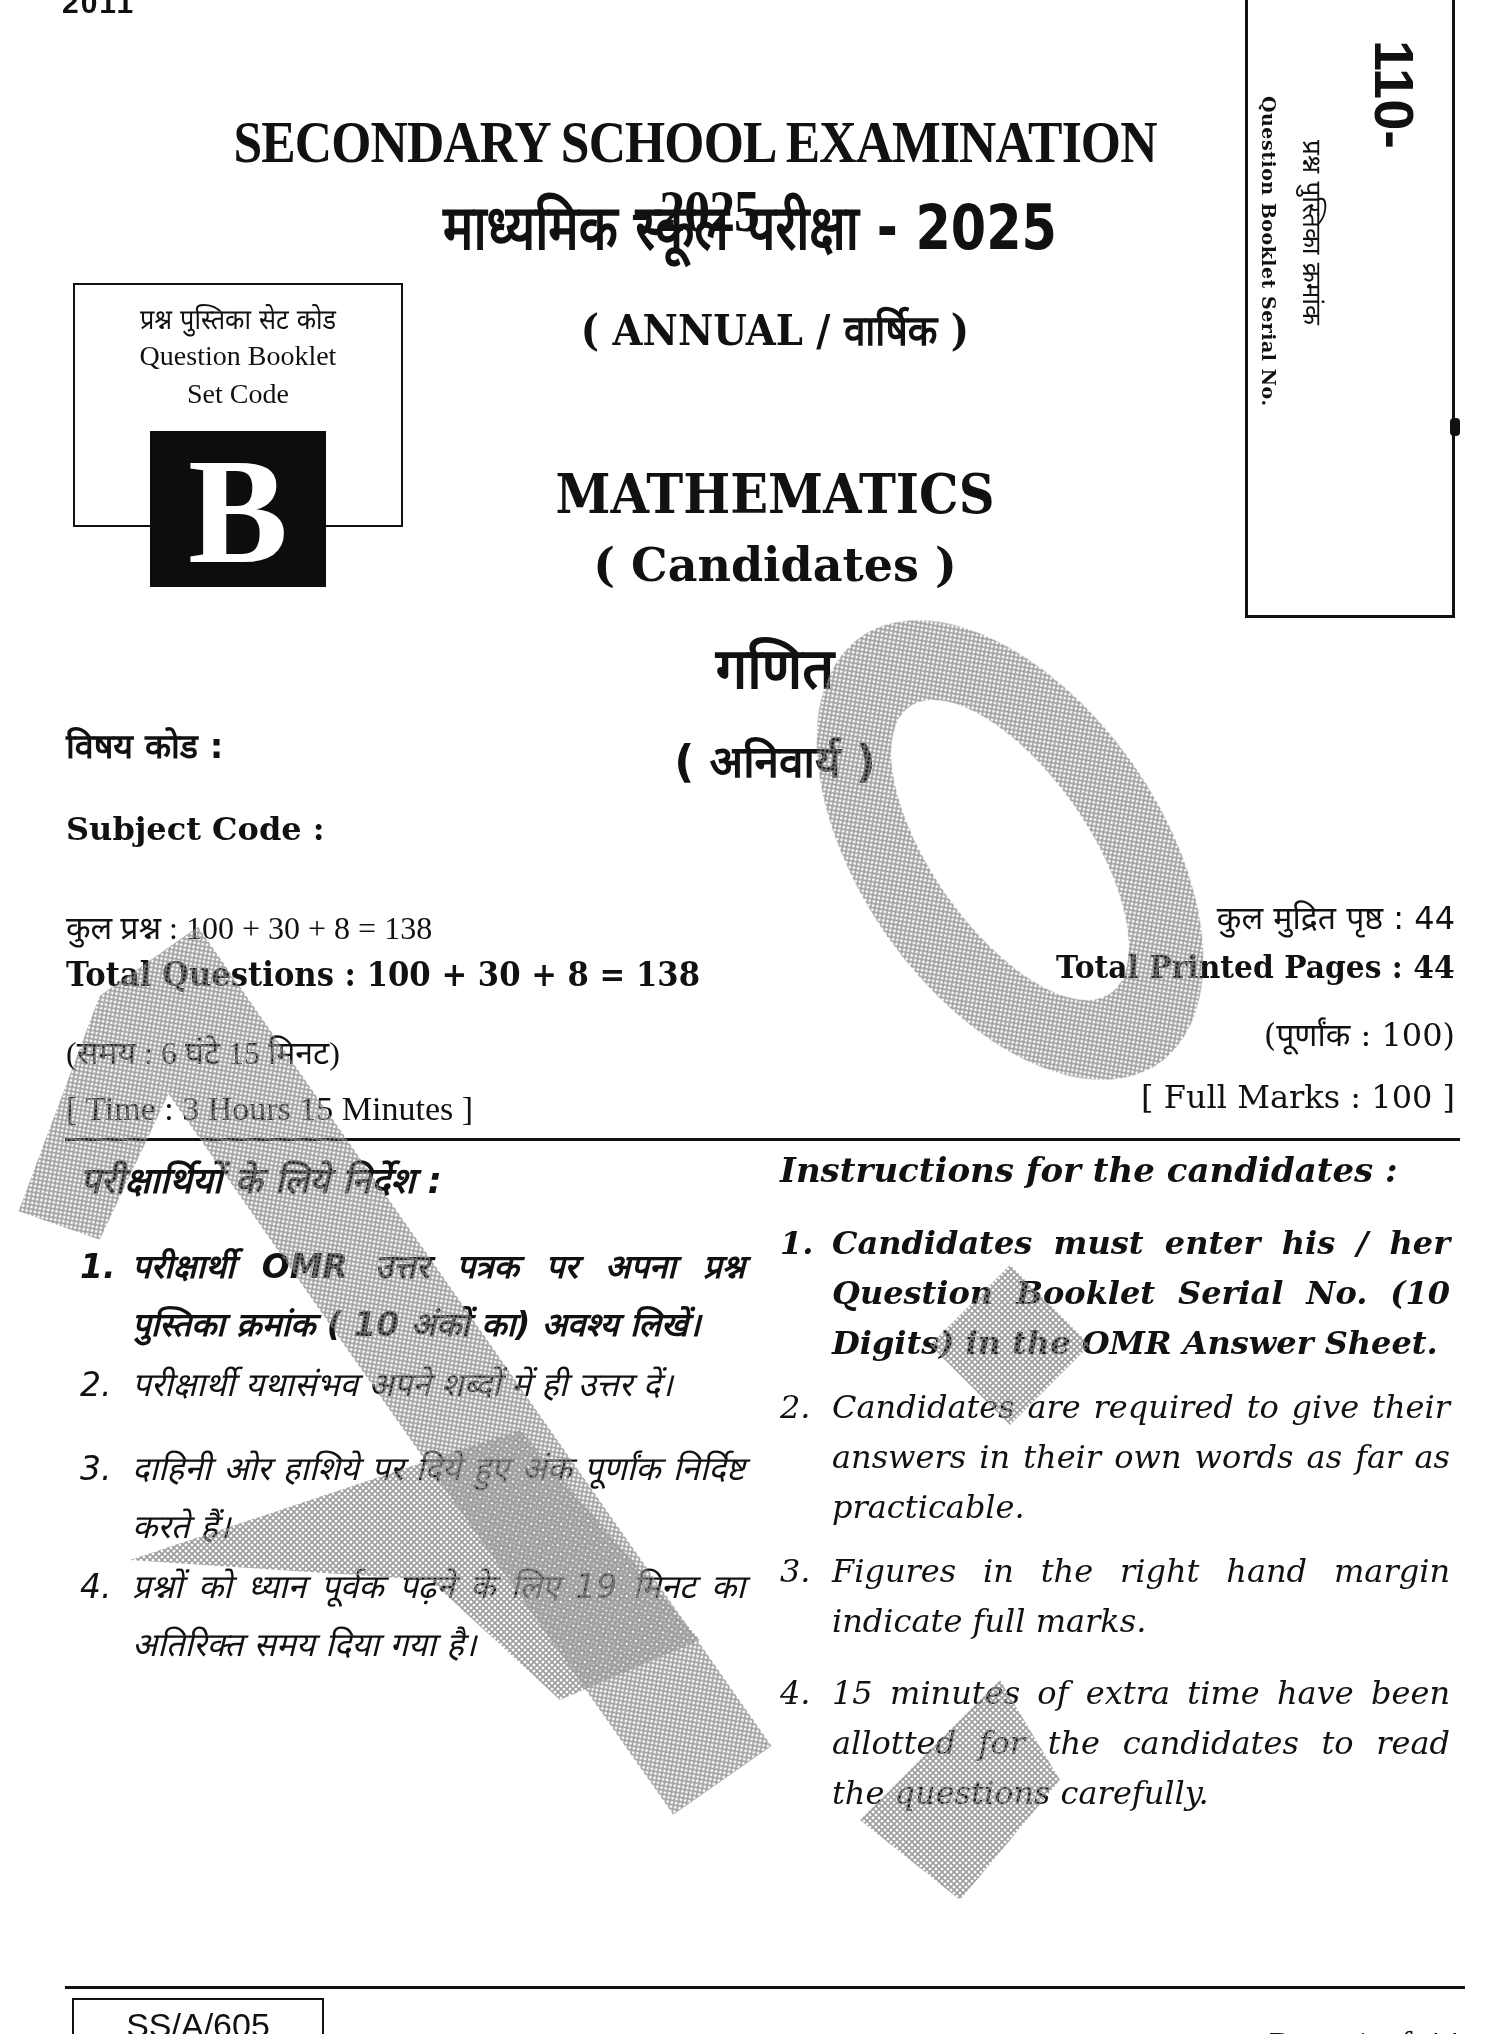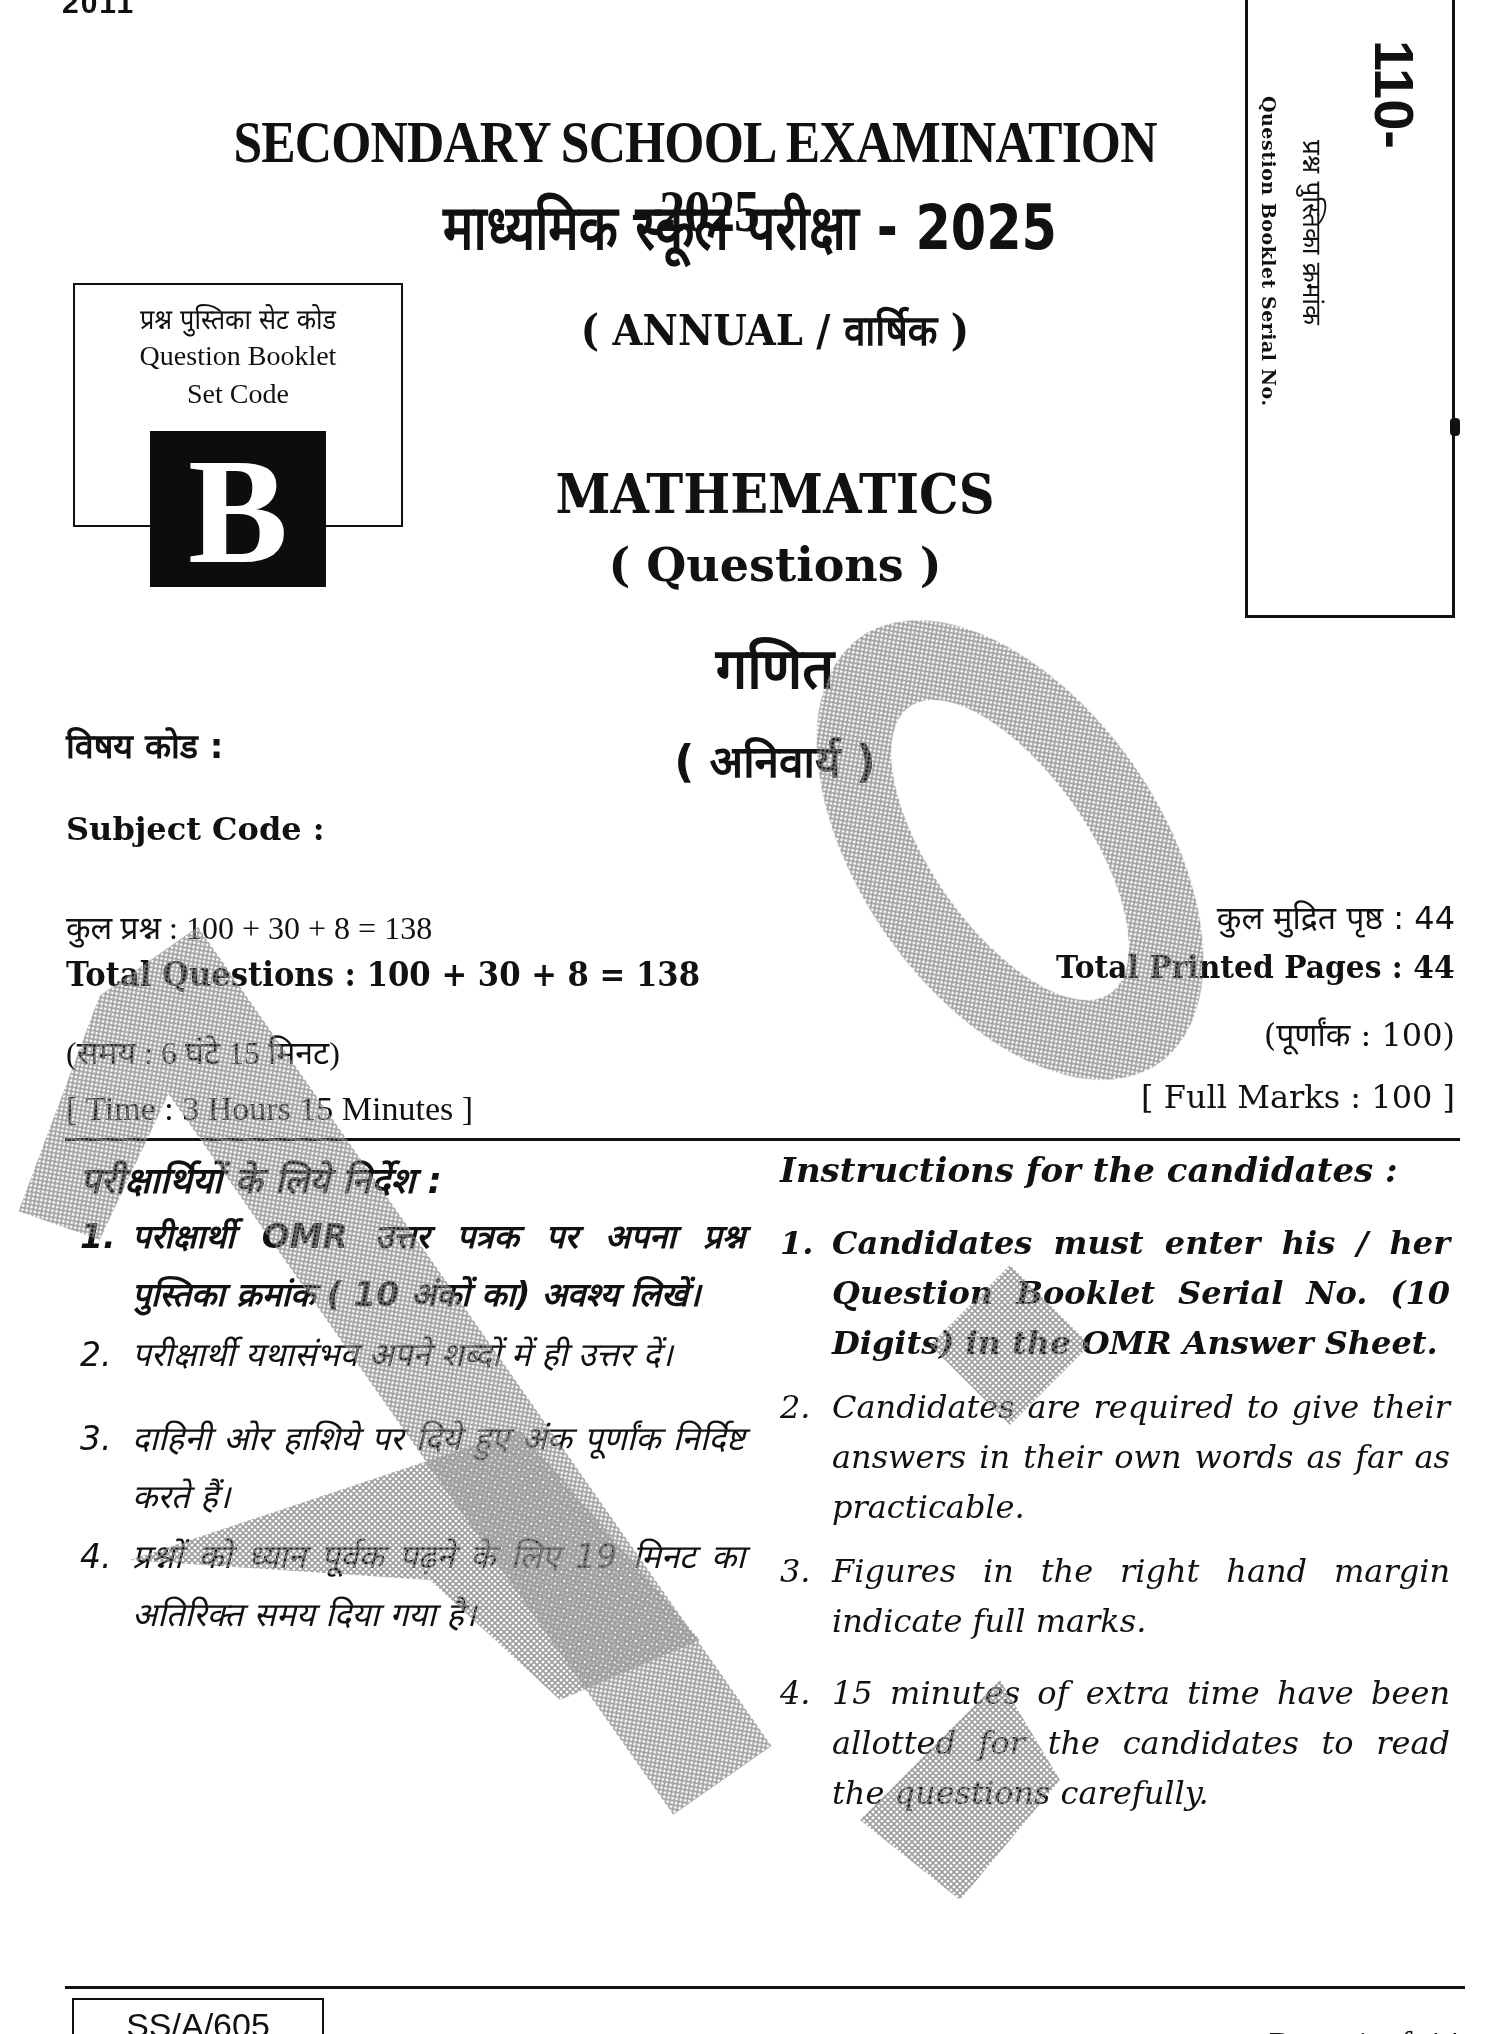--- a/index.html
+++ b/index.html
@@ -51,21 +51,21 @@
   .fm-en { top: 1078px; font: 32px "DejaVu Serif", serif; margin-left: 17px; }
 
   .rule { background: #111; height: 3px; }
   .rule-top { left: 65px; top: 1138px; width: 1395px; }
   .rule-bottom { left: 65px; top: 1986px; width: 1400px; }
 
   
   .col { position: absolute; }
   .col-hi { left: 80px; top: 1155px; width: 665px; }
   .col-en { left: 780px; top: 1150px; width: 670px; }
-  .instr-head-hi { font: bold italic 36px "DejaVu Sans", sans-serif; margin-bottom: 4px; }
+  .instr-head-hi { font: bold italic 36px "DejaVu Sans", sans-serif; margin-bottom: 34px; }
   .instr-head-en { font: bold italic 34px "DejaVu Serif", serif; margin-bottom: 28px; }
   .item { display: flex; }
   .item .num { flex: 0 0 52px; }
   .item .txt { flex: 1; text-align: justify; text-align-last: left; }
   .col-hi .item { font: italic 33px "DejaVu Sans", sans-serif; line-height: 58px; margin-bottom: 2px; }
   .col-hi .item.strong { font-weight: bold; }
   .col-en .item { font: italic 32px "DejaVu Serif", serif; line-height: 50px; margin-bottom: 14px; }
   .col-en .item.strong { font-weight: bold; }
   .col-en .item.gap { margin-top: 22px; }
 
@@ -92,21 +92,21 @@
 </div>
 
 <div class="abs serialbox"></div>
 <div class="abs serial-num">110-</div>
 <div class="abs serial-label-hi">प्रश्न पुस्तिका क्रमांक</div>
 <div class="abs serial-label-en">Question Booklet Serial No.</div>
 <div class="abs serial-dot"></div>
 
 <div class="abs center annual">( ANNUAL / वार्षिक )</div>
 <div class="abs center subject-en">MATHEMATICS</div>
-<div class="abs center compulsory">( Questions )</div>
+<div class="abs center compulsory">( Candidates )</div>
 <div class="abs center subject-hi">गणित</div>
 <div class="abs center compulsory-hi">( अनिवार्य )</div>
 
 <div class="abs meta-left code-hi">विषय कोड :</div>
 <div class="abs meta-left code-en">Subject Code :</div>
 <div class="abs meta-left q-hi">कुल प्रश्न : 100 + 30 + 8 = 138</div>
 <div class="abs meta-left q-en">Total Questions : 100 + 30 + 8 = 138</div>
 <div class="abs meta-left t-hi">(समय : 6 घंटे 15 मिनट)</div>
 <div class="abs meta-left t-en">[ Time : 3 Hours 15 Minutes ]</div>
 

